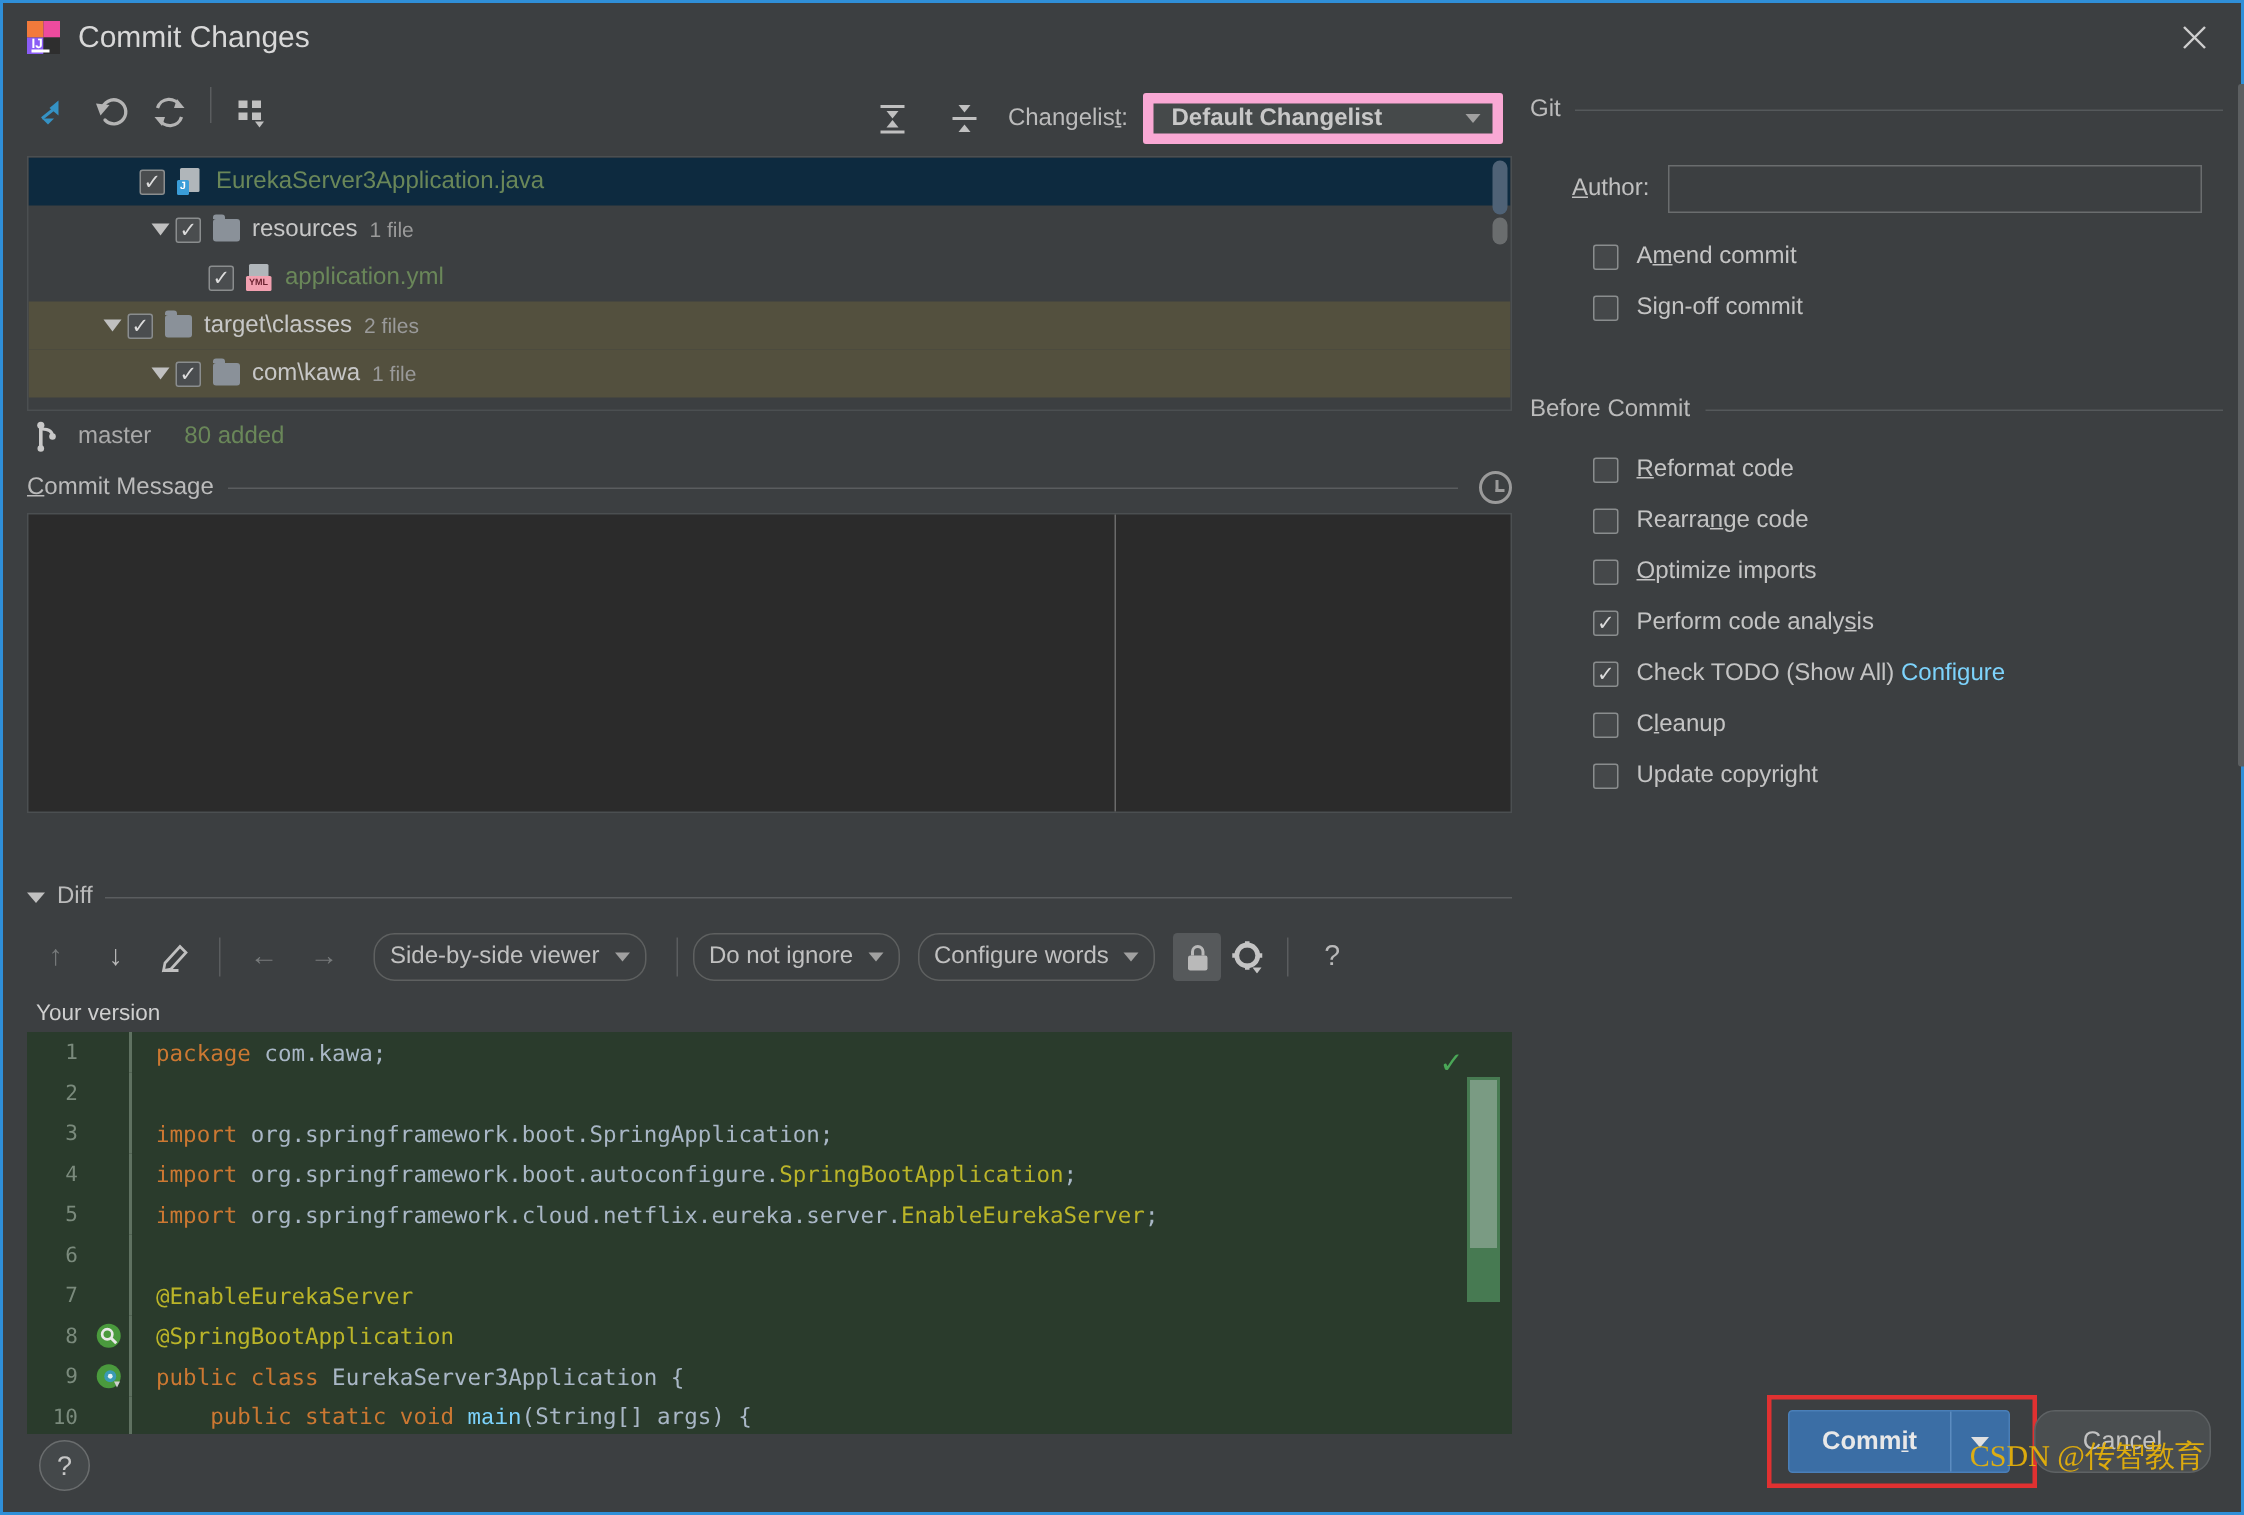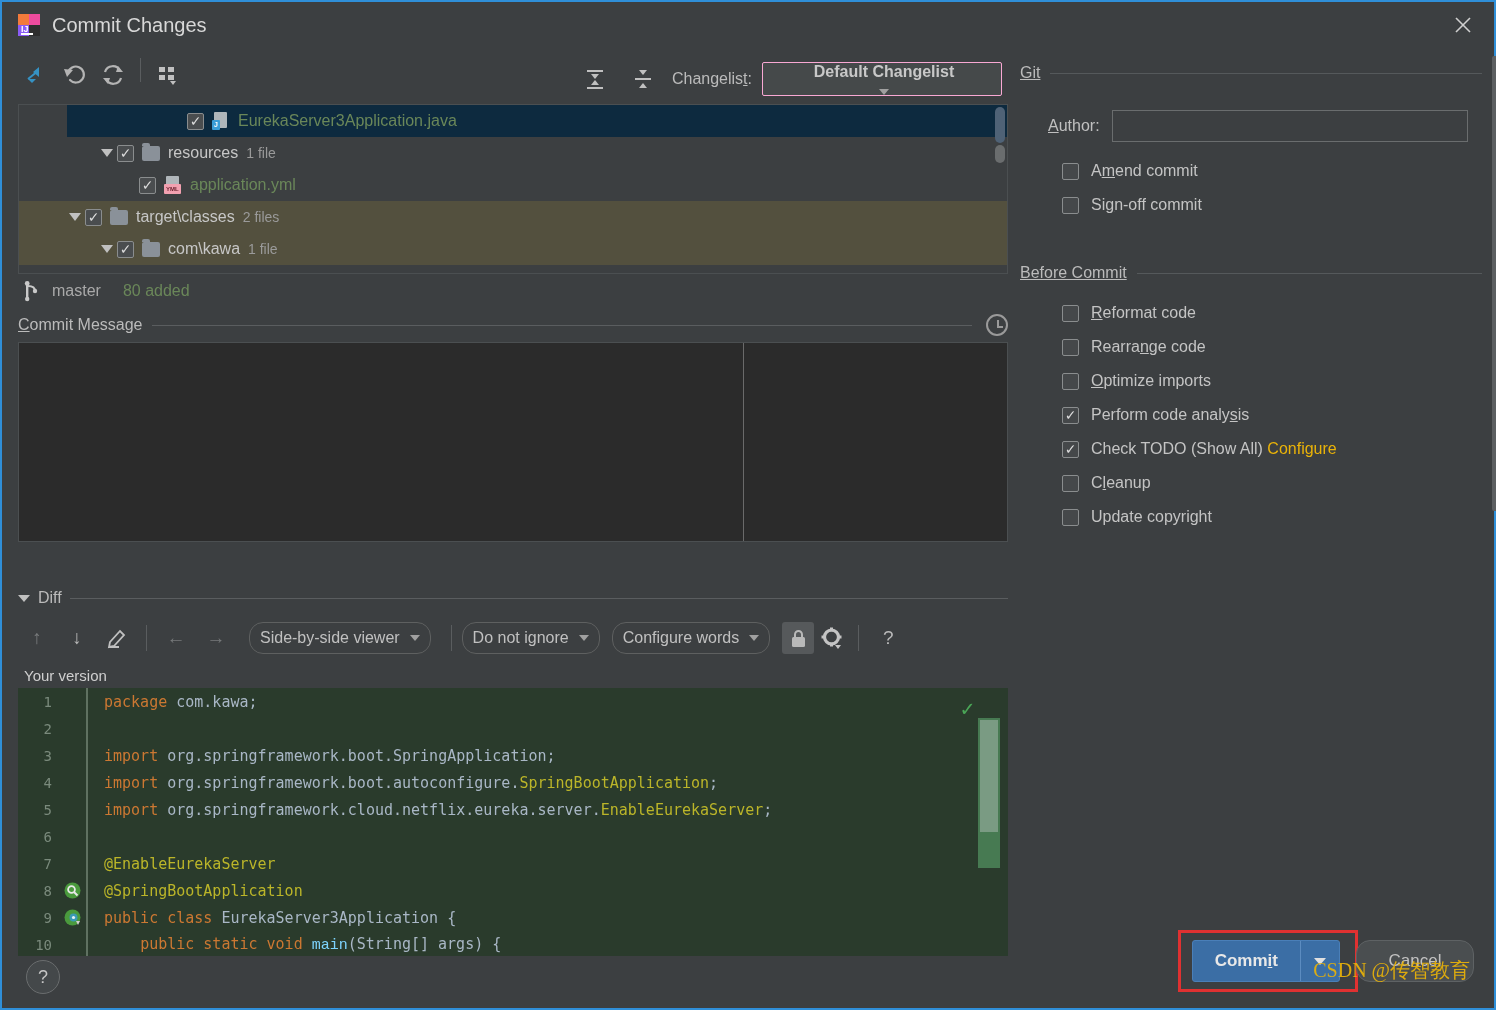--- a/index.html
+++ b/index.html
@@ -56,24 +56,23 @@
     width: 38px; height: 34px; display: flex; align-items: center; justify-content: center;
     cursor: pointer;
   }
   .tb-sep { width: 1px; height: 24px; background: #5a5d5f; margin: 0 8px; }
   #changelist-wrap {
     position: absolute; right: 6px; top: 4px; display: flex; align-items: center; gap: 10px;
   }
   #changelist-label { font-size: 16px; color: #bbbbbb; }
   #changelist-label u { text-decoration: underline; }
   #changelist-combo {
-    width: 240px; height: 34px; background: #45494a; border: 1px solid #f9a8d4;
+    width: 240px; height: 34px; background: #45494a; border: 7px solid #f9a8d4;
     display: flex; align-items: center; padding: 0 8px 0 12px; cursor: pointer;
     border-radius: 2px;
-    flex-direction: column;
   }
   #changelist-value { flex: 1; font-weight: bold; font-size: 16px; color: #c8c8c8; }
   .caret-down { width:0; height:0; border-left:5px solid transparent; border-right:5px solid transparent; border-top:6px solid #a0a0a0; }
 
   
   #tree {
     height: 170px; background: #3c3f41; position: relative; overflow: hidden;
     border: 1px solid #4b4f51;
   }
   .trow { height: 32px; display: flex; align-items: center; padding-left: 6px; position: relative; }
@@ -154,40 +153,40 @@
   .kw { color:#cc7832; }
   .ann { color:#bbb529; }
   .fn  { color:#7dd3fc;font-family:Liberation Mono, monospace; }
   .sm  { color:#a9b7c6; }
   #editor-check { position:absolute; right:34px; top:8px; color:#4aa657; font-size:22px; font-weight:bold;}
   #editor-sb-out { position:absolute; right:8px; top:30px; width:22px; height:150px; background:#477a52; }
   #editor-sb-in  { position:absolute; right:10px; top:32px; width:18px; height:112px; background:#7a9b83; }
 
   
   #right-pane { position:absolute; left:1018px; top:56px; width:462px; }
-  .grp-header { display:flex; align-items:center; gap:10px; height:30px;text-decoration:underline; }
+  .grp-header { display:flex; align-items:center; gap:10px; height:30px; }
   .grp-title { font-size:16px; color:#bbbbbb; }
   .grp-rule { flex:1; height:1px; background:#55595b; }
 
   .field-row { display:flex; align-items:center; margin-top:22px; }
   .field-label { font-size:16px; color:#c0c0c0; width:92px; padding-left:28px;}
   .field-label u { text-decoration: underline; }
   #author-input {
     flex:1; height:32px; background:#3c3f41; border:1px solid #6a6d6e; margin-right:14px; cursor:text;
   }
 
   .chk-row { display:flex; align-items:center; gap:12px; height:34px; padding-left:42px; cursor:pointer;}
   .chk {
     width:17px; height:17px; border:1px solid #8a8d8e; background:#45484a;
     display:flex; align-items:center; justify-content:center; flex:none; border-radius:2px;
   }
   .chk.on::after { content:"✓"; color:#dcdcdc; font-size:14px; line-height:14px;}
   .chk-label { font-size:16px; color:#c4c4c4; }
   .chk-label u { text-decoration: underline; }
-  .link { color:#eab308; cursor:pointer;margin-top:12px; }
+  .link { color:#7dd3fc; cursor:pointer;margin-top:12px; }
 
   #bc-list { padding-top:8px; }
   #bc-list .chk-row { padding-left:42px; }
 
   #right-scrollbar { position:absolute; right:-24px; top:-2px; width:14px; height:455px; background:#5c5f61; border-radius:2px; cursor:pointer;}
 
   
   #help-btn {
     position:absolute; left:24px; bottom:14px; width:34px; height:34px; border-radius:50%;
     border:1px solid #6a6d6e; background:#44484a; color:#c6c6c6; display:flex;
@@ -292,21 +291,21 @@
         <div id="changelist-label">Changelis<u>t</u>:</div>
         <div id="changelist-combo">
           <span id="changelist-value">Default Changelist</span>
           <span class="caret-down"></span>
         </div>
       </div>
     </div>
 
     <div id="tree">
 
-      <div class="trow sel" style="padding-left:120px;margin-left:48px;">
+      <div class="trow sel" style="padding-left:74px;">
         <span class="cb on"></span>
         <span class="jicon">
           <span class="pg"></span>
             <span class="badge">J</span>
         </span>
         <span class="tname">EurekaServer3Application.java</span>
       </div>
 
       <div class="trow" style="padding-left:78px;">
         <span class="twig">

